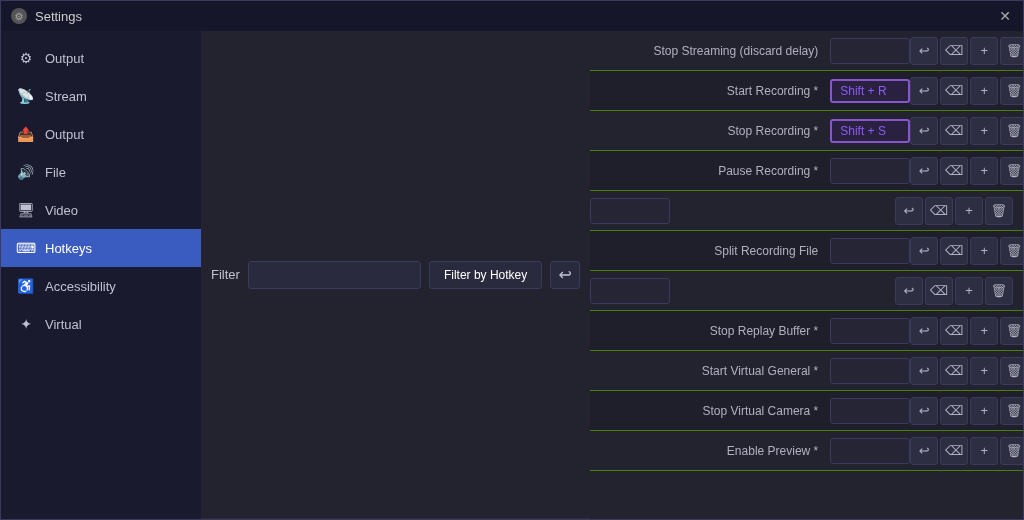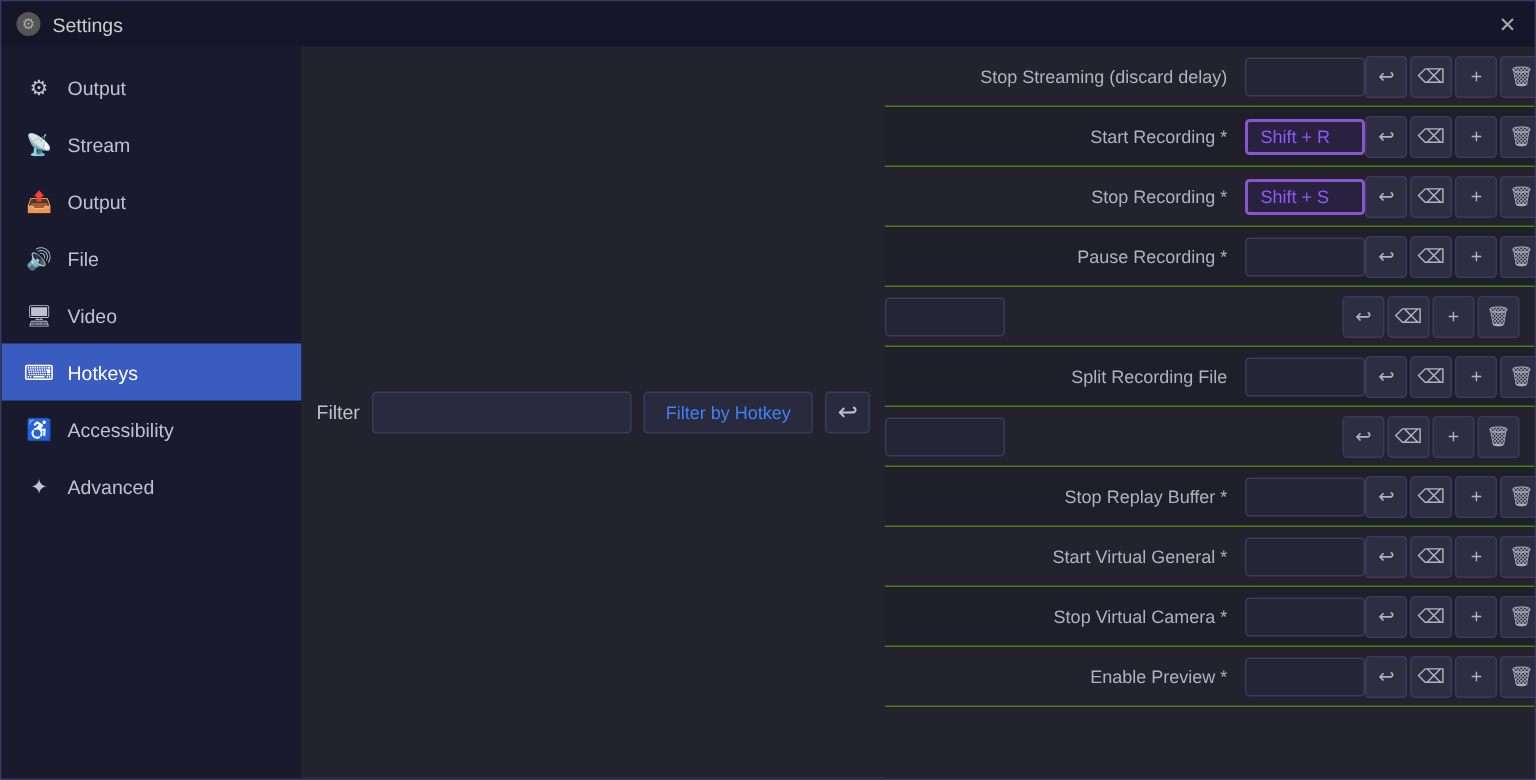--- a/index.html
+++ b/index.html
@@ -139,21 +139,21 @@
       padding: 0 8px;
       font-size: 12px;
     }
 
     .filter-by-hotkey-btn {
       height: 28px;
       padding: 0 14px;
       background: #2a2a3e;
       border: 1px solid #3a3a5c;
       border-radius: 3px;
-      color: #3b82f6;
+      color: #ffffff;
       font-size: 12px;
       cursor: pointer;
       flex-shrink: 0;
     }
 
     .back-btn {
       width: 30px;
       height: 28px;
       background: #2a2a3e;
       border: 1px solid #3a3a5c;
@@ -302,21 +302,21 @@
         <div class="sidebar-item active">
           <span class="sidebar-item-icon">⌨</span>
           <span>Hotkeys</span>
         </div>
         <div class="sidebar-item">
           <span class="sidebar-item-icon">♿</span>
           <span>Accessibility</span>
         </div>
         <div class="sidebar-item">
           <span class="sidebar-item-icon">✦</span>
-          <span>Advanced</span>
+          <span>Virtual</span>
         </div>
       </div>
 
     <div class="main">
 
       <div class="filter-bar">
         <span class="filter-label">Filter</span>
         <input class="filter-input" type="text" style="">
         <button class="filter-by-hotkey-btn">Filter by Hotkey</button>
         <button class="back-btn">↩</button>

